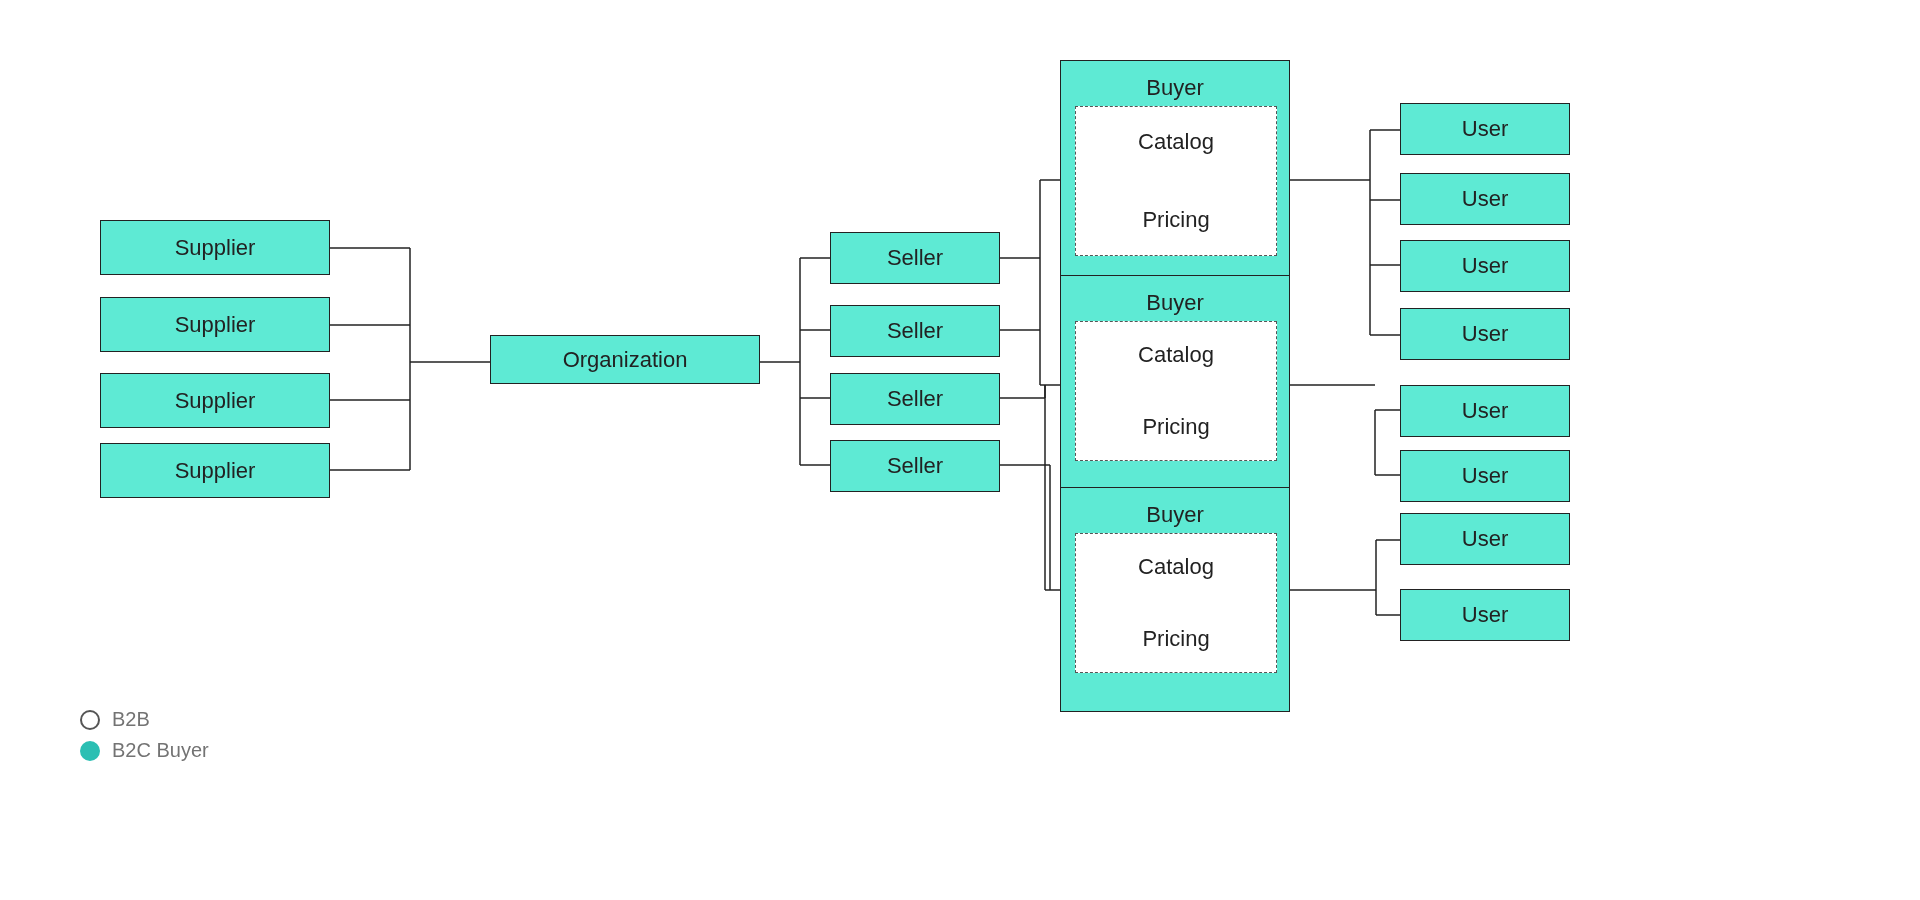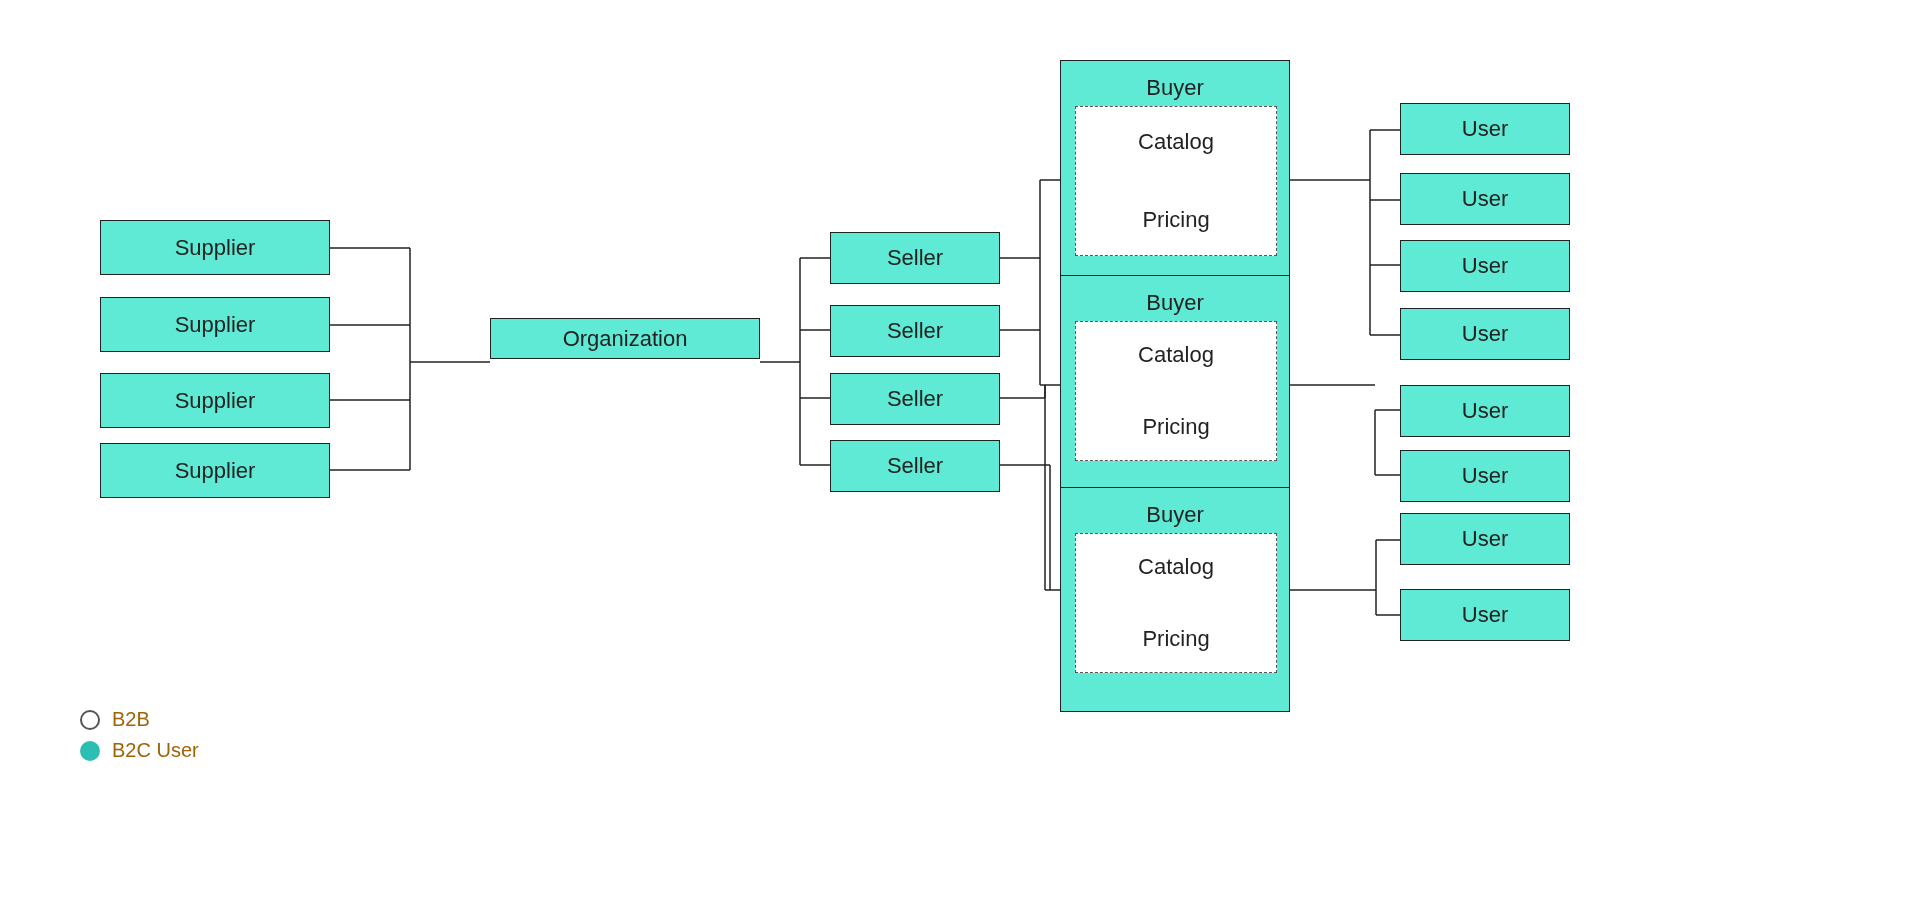--- a/index.html
+++ b/index.html
@@ -39,21 +39,21 @@
     .legend {
       position: absolute;
       bottom: 130px;
       left: 80px;
     }
     .legend-item {
       display: flex;
       align-items: center;
       margin-bottom: 8px;
       font-size: 20px;
-      color: #a16207;
+      color: #737373;
     }
     .legend-circle {
       width: 20px;
       height: 20px;
       border-radius: 50%;
       margin-right: 12px;
       flex-shrink: 0;
     }
     .legend-circle-outline {
       border: 2px solid #555;
@@ -146,21 +146,21 @@
   </div>
 
   <div class="box" style="left:100px; top:373px; width:230px; height:55px;">
     <span>Supplier</span>
   </div>
 
   <div class="box" style="left:100px; top:443px; width:230px; height:55px;">
     <span>Supplier</span>
   </div>
 
-  <div class="box" style="left:490px; top:318px; width:270px; height:41px;">
+  <div class="box" style="left:490px; top:335px; width:270px; height:49px;">
     <span>Organization</span>
   </div>
 
   <div class="box" style="left:830px; top:232px; width:170px; height:52px;">
     <span>Seller</span>
   </div>
 
   <div class="box" style="left:830px; top:305px; width:170px; height:52px;">
     <span>Seller</span>
   </div>
@@ -226,17 +226,17 @@
     <span>User</span>
   </div>
 
   <div class="legend">
     <div class="legend-item">
       <div class="legend-circle legend-circle-outline"></div>
       <span>B2B</span>
     </div>
     <div class="legend-item">
       <div class="legend-circle legend-circle-filled"></div>
-      <span>B2C User</span>
+      <span>B2C Buyer</span>
     </div>
   </div>
 
 </div>
 
 </body></html>

